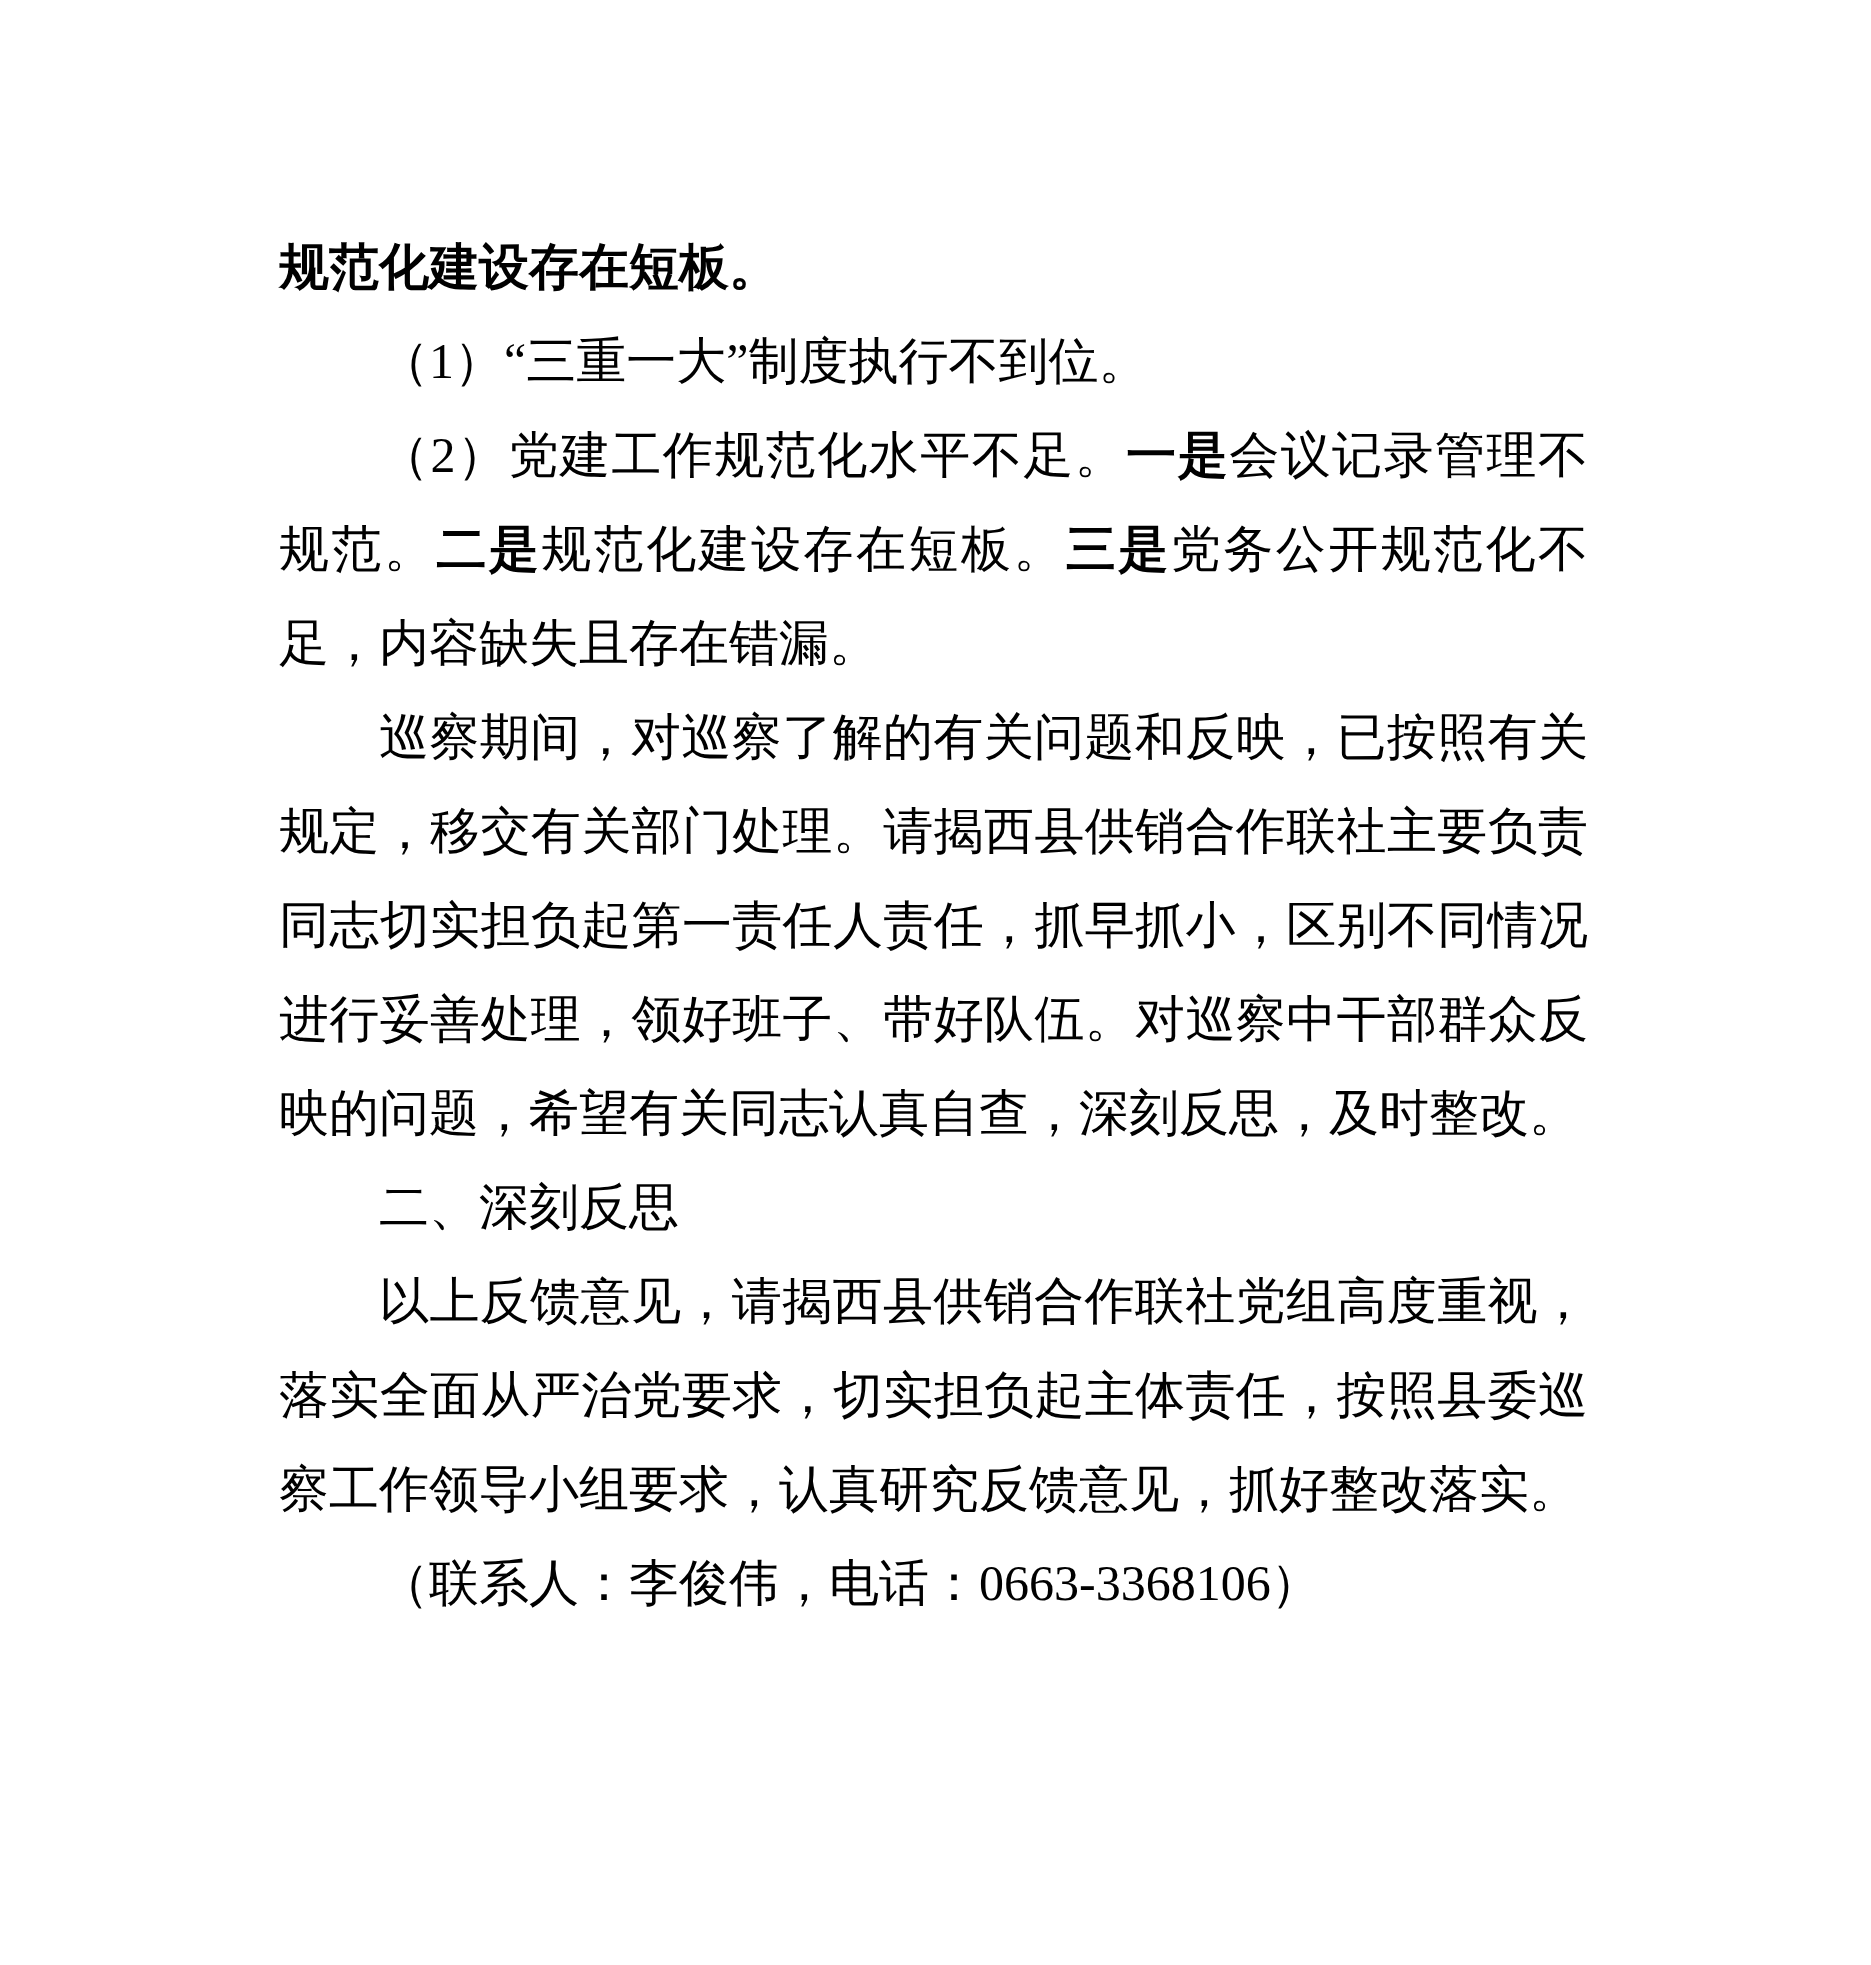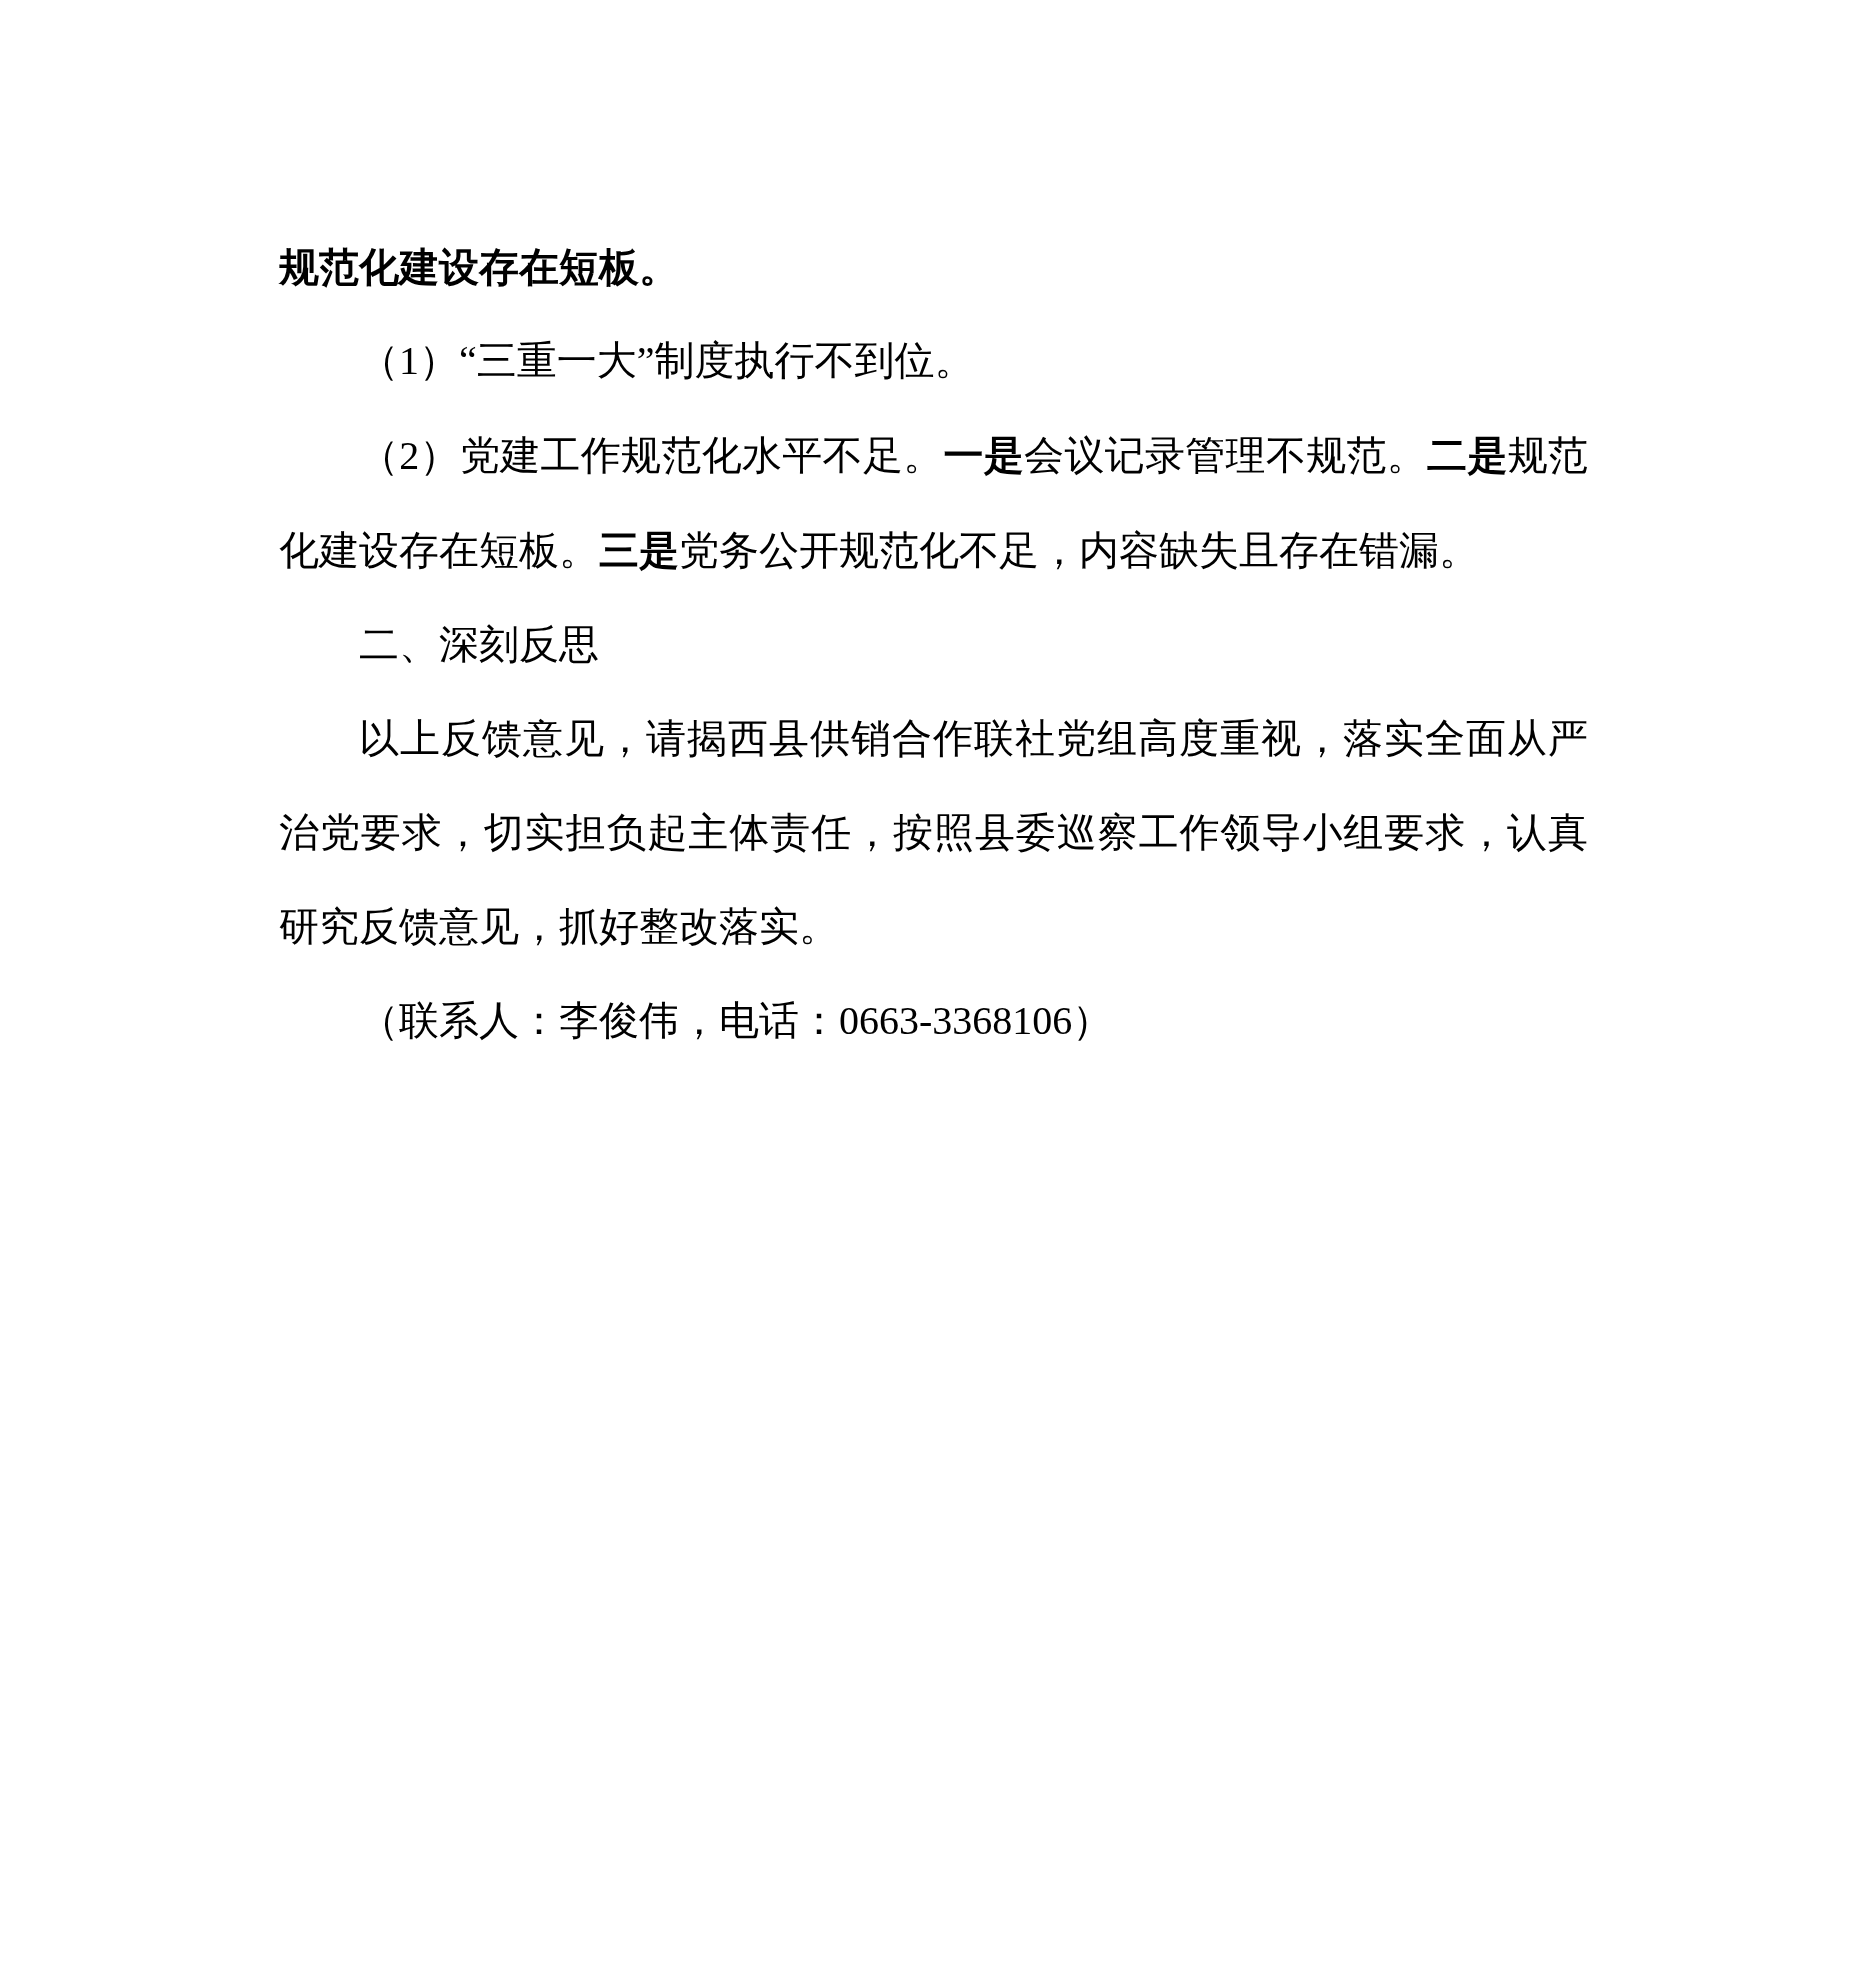--- a/index.html
+++ b/index.html
@@ -17,21 +17,21 @@
     font-family: "Liberation Serif", serif;
   }
   .content {
     position: absolute;
     left: 279px;
     top: 220px;
     width: 1309px;
   }
   .para {
     margin: 0;
-    font-size: 40px;
+    font-size: 50px;
     line-height: 94px;
     text-align: justify;
     text-justify: inter-character;
     color: #000000;
   }
   .indent { text-indent: 2em; }
   .hei {
     font-family: "Liberation Sans", sans-serif;
     font-weight: 700;
   }
@@ -42,20 +42,21 @@
 
 <div class="page">
   <div class="content">
 
     <p class="para hei"><span>规范化建设存在短板。</span></p>
 
     <p class="para indent"><span>（1）“三重一大”制度执行不到位。</span></p>
 
     <p class="para indent"><span>（2）党建工作规范化水平不足。</span><span class="hei">一是</span><span>会议记录管理不规范。</span><span class="hei">二是</span><span>规范化建设存在短板。</span><span class="hei">三是</span><span>党务公开规范化不足，内容缺失且存在错漏。</span></p>
 
+    <p class="para indent"><span>巡察期间，对巡察了解的有关问题和反映，已按照有关规定，移交有关部门处理。请揭西县供销合作联社主要负责同志切实担负起第一责任人责任，抓早抓小，区别不同情况进行妥善处理，领好班子、带好队伍。对巡察中干部群众反映的问题，希望有关同志认真自查，深刻反思，及时整改。</span></p>
 
     <p class="para indent"><span>二、深刻反思</span></p>
 
 
 
 
     <p class="para indent"><span>以上反馈意见，请揭西县供销合作联社党组高度重视，落实全面从严治党要求，切实担负起主体责任，按照县委巡察工作领导小组要求，认真研究反馈意见，抓好整改落实。</span></p>
 
     <p class="para indent"><span>（联系人：李俊伟，电话：0663-3368106）</span></p>
 

